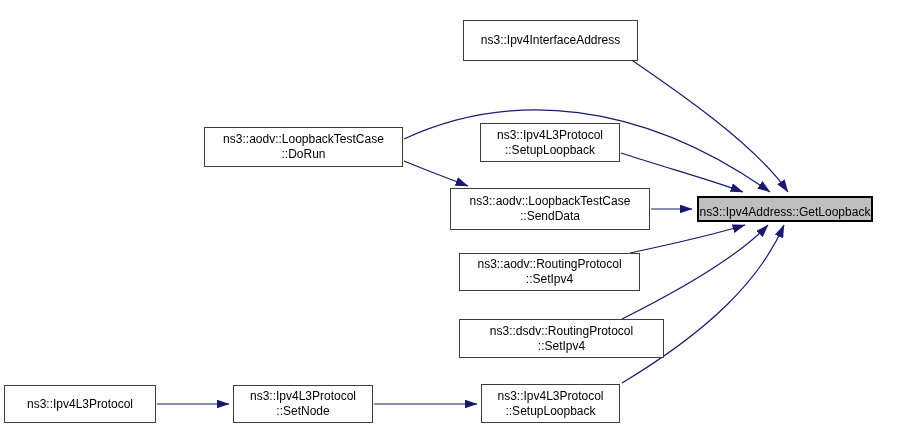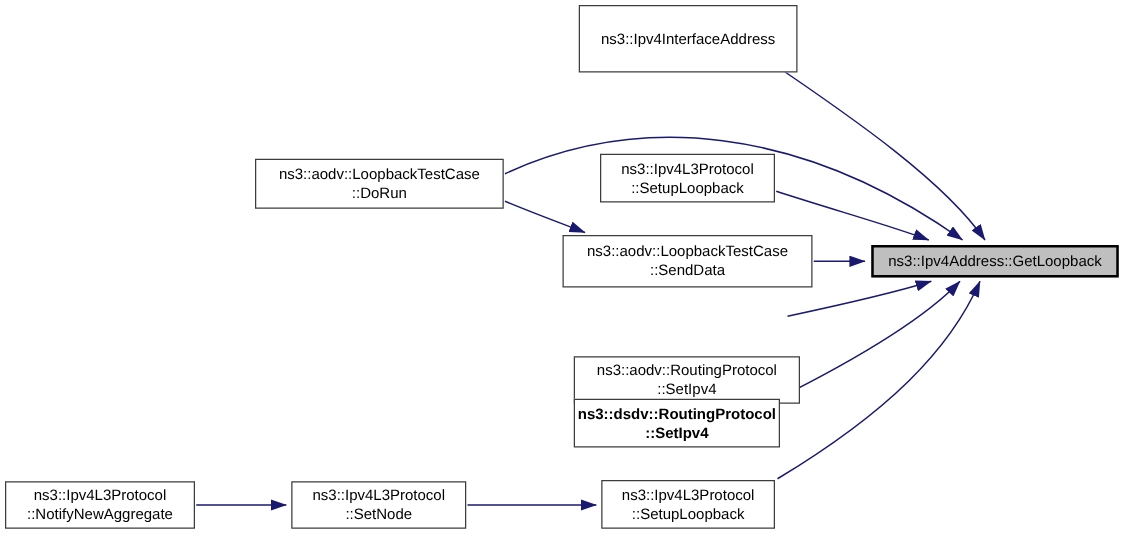--- a/index.html
+++ b/index.html
@@ -37,27 +37,27 @@
     color: #000000;
     white-space: nowrap;
     cursor: pointer;
   }
   .node.highlight {
     background: #bfbfbf;
     border: 2px solid #000000;
     cursor: default;
   }
   
-  #n-ipv4ifaddr   { left: 463px; top: 4px;   width: 175px; height: 54px; }
+  #n-ipv4ifaddr   { left: 463px; top: 20px;   width: 175px; height: 41px; }
   #n-dorun        { left: 204px; top: 127px; width: 199px; height: 40px; }
   #n-removeaddr   { left: 480px; top: 123px; width: 140px; height: 39px; }
   #n-senddata     { left: 450px; top: 188px; width: 200px; height: 42px; }
-  #n-getloopback  { left: 697px; top: 196px; width: 198px; height: 26px; }
-  #n-aodvsetipv4  { left: 459px; top: 253px; width: 181px; height: 38px; margin-top: 32px; }
-  #n-dsdvsetipv4  { left: 459px; top: 319px; width: 165px; height: 39px; font-weight: bold; }
+  #n-getloopback  { left: 697px; top: 196px; width: 176px; height: 26px; justify-content: flex-end; }
+  #n-aodvsetipv4  { left: 459px; top: 253px; width: 181px; height: 38px; }
+  #n-dsdvsetipv4  { left: 459px; top: 319px; width: 205px; height: 39px; }
   #n-notifyagg    { left: 4px;   top: 385px; width: 152px; height: 38px; }
   #n-setnode      { left: 233px; top: 385px; width: 140px; height: 38px; }
   #n-setuploop    { left: 481px; top: 384px; width: 139px; height: 39px; }
 </style>
 </head>
 <body>
 
 <div class="graph-canvas">
 
   <svg class="edge-layer" viewBox="0 0 912 431" xmlns="http://www.w3.org/2000/svg">
@@ -108,21 +108,20 @@
     <span>::SetIpv4</span>
   </div>
 
   <div class="node" id="n-dsdvsetipv4">
     <span>ns3::dsdv::RoutingProtocol</span>
     <span>::SetIpv4</span>
   </div>
 
   <div class="node" id="n-notifyagg">
     <span>ns3::Ipv4L3Protocol</span>
-    <span>::NotifyNewAggregate</span>
   </div>
 
   <div class="node" id="n-setnode">
     <span>ns3::Ipv4L3Protocol</span>
     <span>::SetNode</span>
   </div>
 
   <div class="node" id="n-setuploop">
     <span>ns3::Ipv4L3Protocol</span>
     <span>::SetupLoopback</span>

